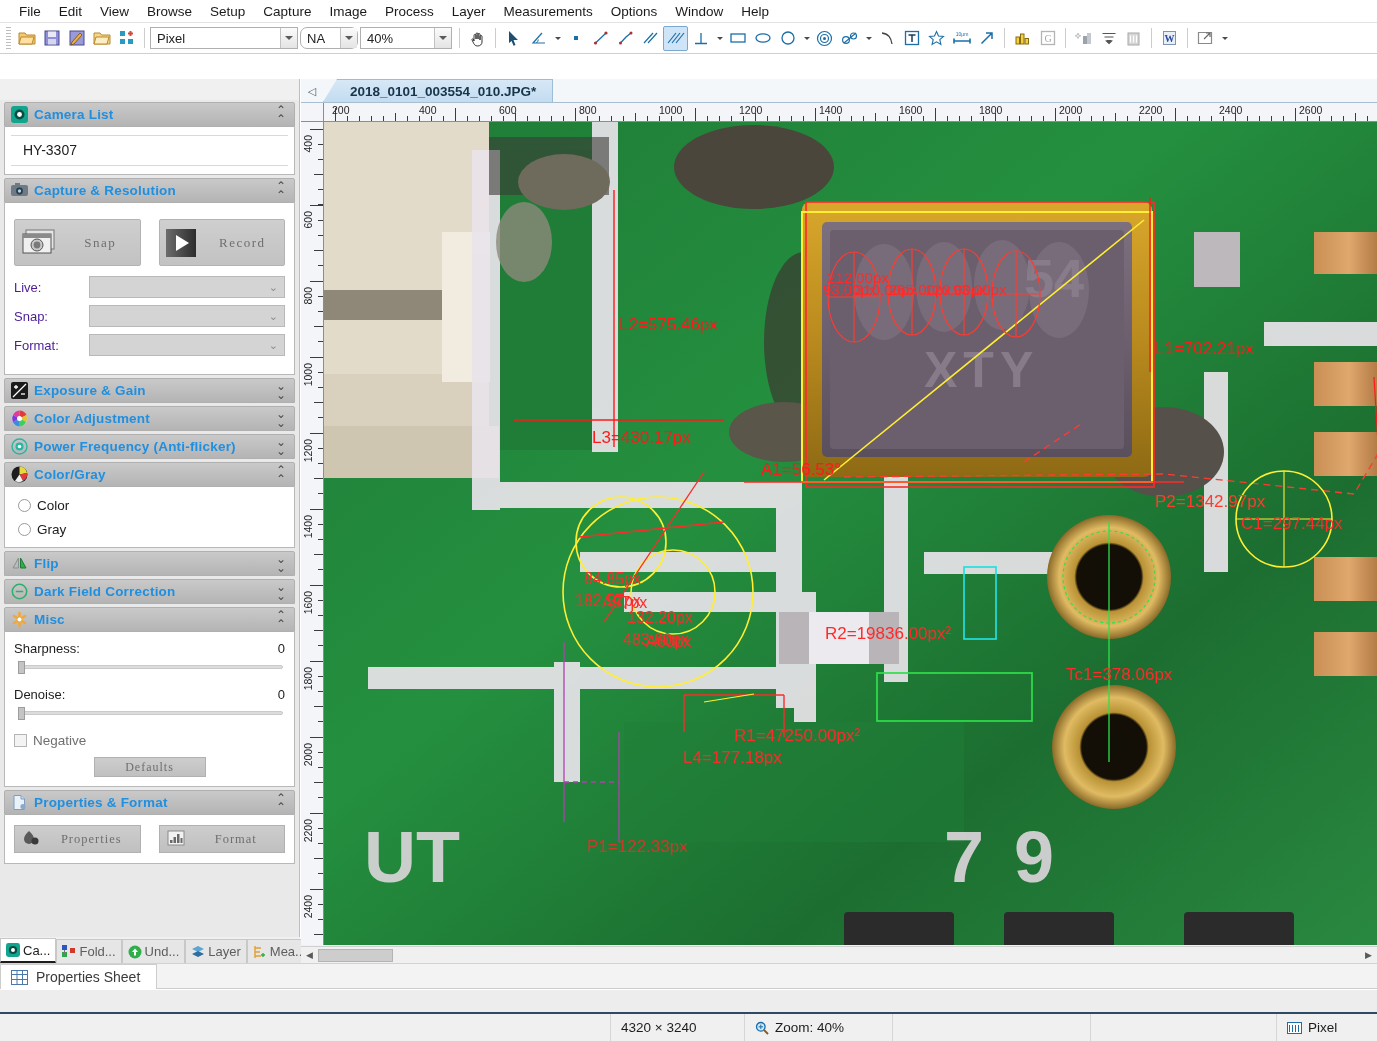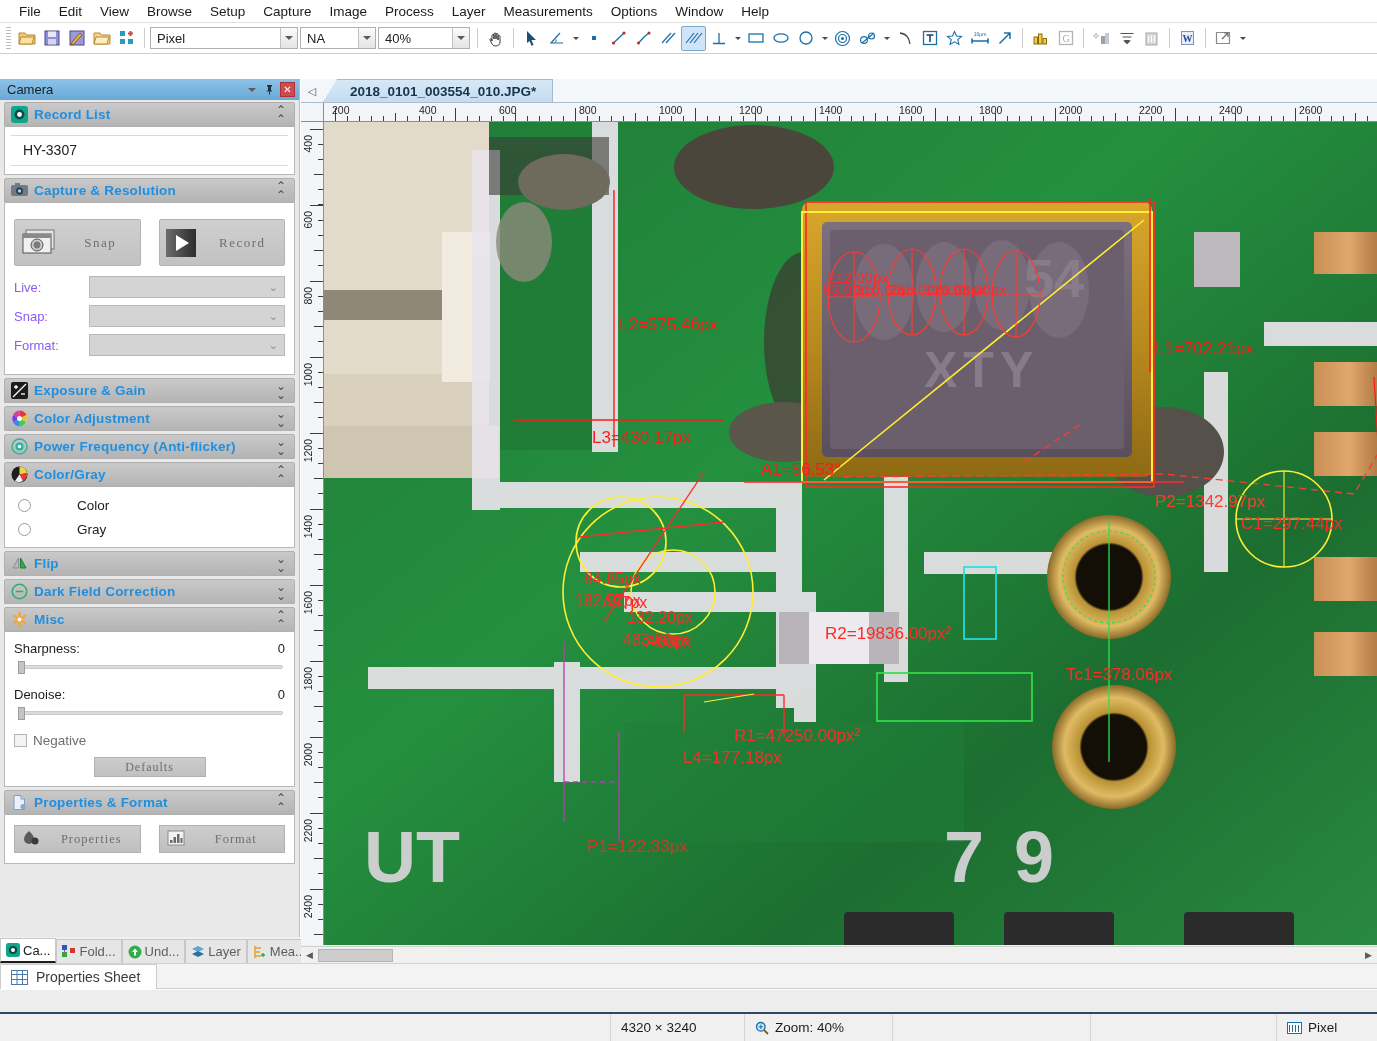--- a/index.html
+++ b/index.html
@@ -96,26 +96,26 @@
              border-top:1px solid #d9d9d9; border-bottom:1px solid #d9d9d9;}
 
   .btnrow { display:flex; gap: 18px; margin-bottom: 10px;}
   .bigbtn {
     flex:1; height:47px; background:linear-gradient(#cfcfcf,#c2c2c2); border:1px solid #b3b3b3;
     display:flex; align-items:center; border-radius:2px;
   }
   .bigbtn .lbl { flex:1; text-align:center; font-family:"Liberation Serif", serif;
                  font-size:13px; color:#6f6f6f; letter-spacing:1.5px;}
   .frow { display:flex; align-items:center; margin-bottom:7px; }
-  .frow label { width:75px; font-size:13px; color:#8b5cf6; }
+  .frow label { width:75px; font-size:13px; color:#4c1d95; }
   .fsel { flex:1; height:22px; background:#d4d4d4; border:1px solid #b9b9b9;
           display:flex; align-items:center; justify-content:flex-end; padding-right:6px;}
   .fsel .c { color:#8d8d8d; font-size:11px; }
 
-  .radio-row { display:flex; align-items:center; margin: 2px 0 9px 4px; gap: 40px;}
+  .radio-row { display:flex; align-items:center; margin: 2px 0 9px 4px;}
   .radio { width:13px;height:13px;border:1px solid #9a9a9a;border-radius:50%;background:#fff;margin-right:6px;}
   .radio-row span { font-size:13.5px; color:#1c1c1c;}
 
   .sldrow { display:flex; justify-content:space-between; font-size:13px; color:#1c1c1c; margin-bottom:3px;}
   .slider { position:relative; height:16px; margin: 0 0 12px 0;}
   .strack { position:absolute; top:6px; left:8px; right:2px; height:4px; background:#dcdcdc;
             border:1px solid #cacaca; border-radius:2px;}
   .sthumb { position:absolute; top:2px; left:4px; width:7px;height:13px; background:#c4c4c4;
             border:1px solid #9d9d9d;}
   .chkrow { display:flex; align-items:center; margin: 4px 0 9px 0;}
@@ -251,21 +251,21 @@
         </svg>
     </div>
     <div class="tsep"></div>
 
     <div class="combo" style="width:148px;">
       <div class="val">Pixel</div>
       <div class="arw">
           <span class="caret"></span>
         </div>
     </div>
-    <div class="combo" style="width:76px;">
+    <div class="combo" style="width:58px;border-radius:7px;">
       <div class="val">NA</div>
       <div class="arw">
           <span class="caret"></span>
         </div>
     </div>
     <div class="combo" style="width:92px;">
       <div class="val">40%</div>
       <div class="arw">
           <span class="caret"></span>
         </div>
@@ -442,46 +442,33 @@
           <path d="M1.5 1.5h13v11h-13z" fill="none" stroke="#8a8a8a" stroke-width="1.2"></path>
           <path d="M7 8l6-6M9 2h4v4" stroke="#6a6a6a" stroke-width="1.2" fill="none"></path>
         </svg>
     </div>
     <div class="tbtn" style="width:12px">
         <span class="minicaret"></span>
       </div>
   </div>
 
   <div class="dock">
-    <div class="dock-head">
-      <div class="t">Camera</div>
-      <div class="dockbtn">
-          <span class="caret"></span>
-        </div>
-      <div class="dockbtn">
-        <svg width="11" height="11" viewBox="0 0 11 11">
-            <path d="M3 1h5v1l-1 1v3l1.5 1.5H2.5L4 6V3L3 2z" fill="#1b3040"></path>
-            <path d="M5.5 7.5v3" stroke="#1b3040"></path>
-          </svg>
-      </div>
-      <div class="dockbtn close">✕</div>
-    </div>
 
     <div class="dock-body">
 
       <div class="grp">
         <div class="grp-head">
           <span class="gico">
             <svg width="17" height="17" viewBox="0 0 17 17">
                 <rect x="0" y="0" width="17" height="17" rx="3" fill="#12a58e"></rect>
                 <circle cx="8.5" cy="8.5" r="5" fill="#0a4c43"></circle>
                 <circle cx="8.5" cy="8.5" r="2.4" fill="#fff"></circle>
               </svg>
           </span>
-          <span class="gtxt">Record List</span>
+          <span class="gtxt">Camera List</span>
           <span class="chev">⌃<br>⌃</span>
         </div>
         <div class="grp-body" style="padding:8px 6px;">
           <div class="camitem">HY-3307</div>
         </div>
       </div>
 
       <div class="grp">
         <div class="grp-head">
           <span class="gico">

